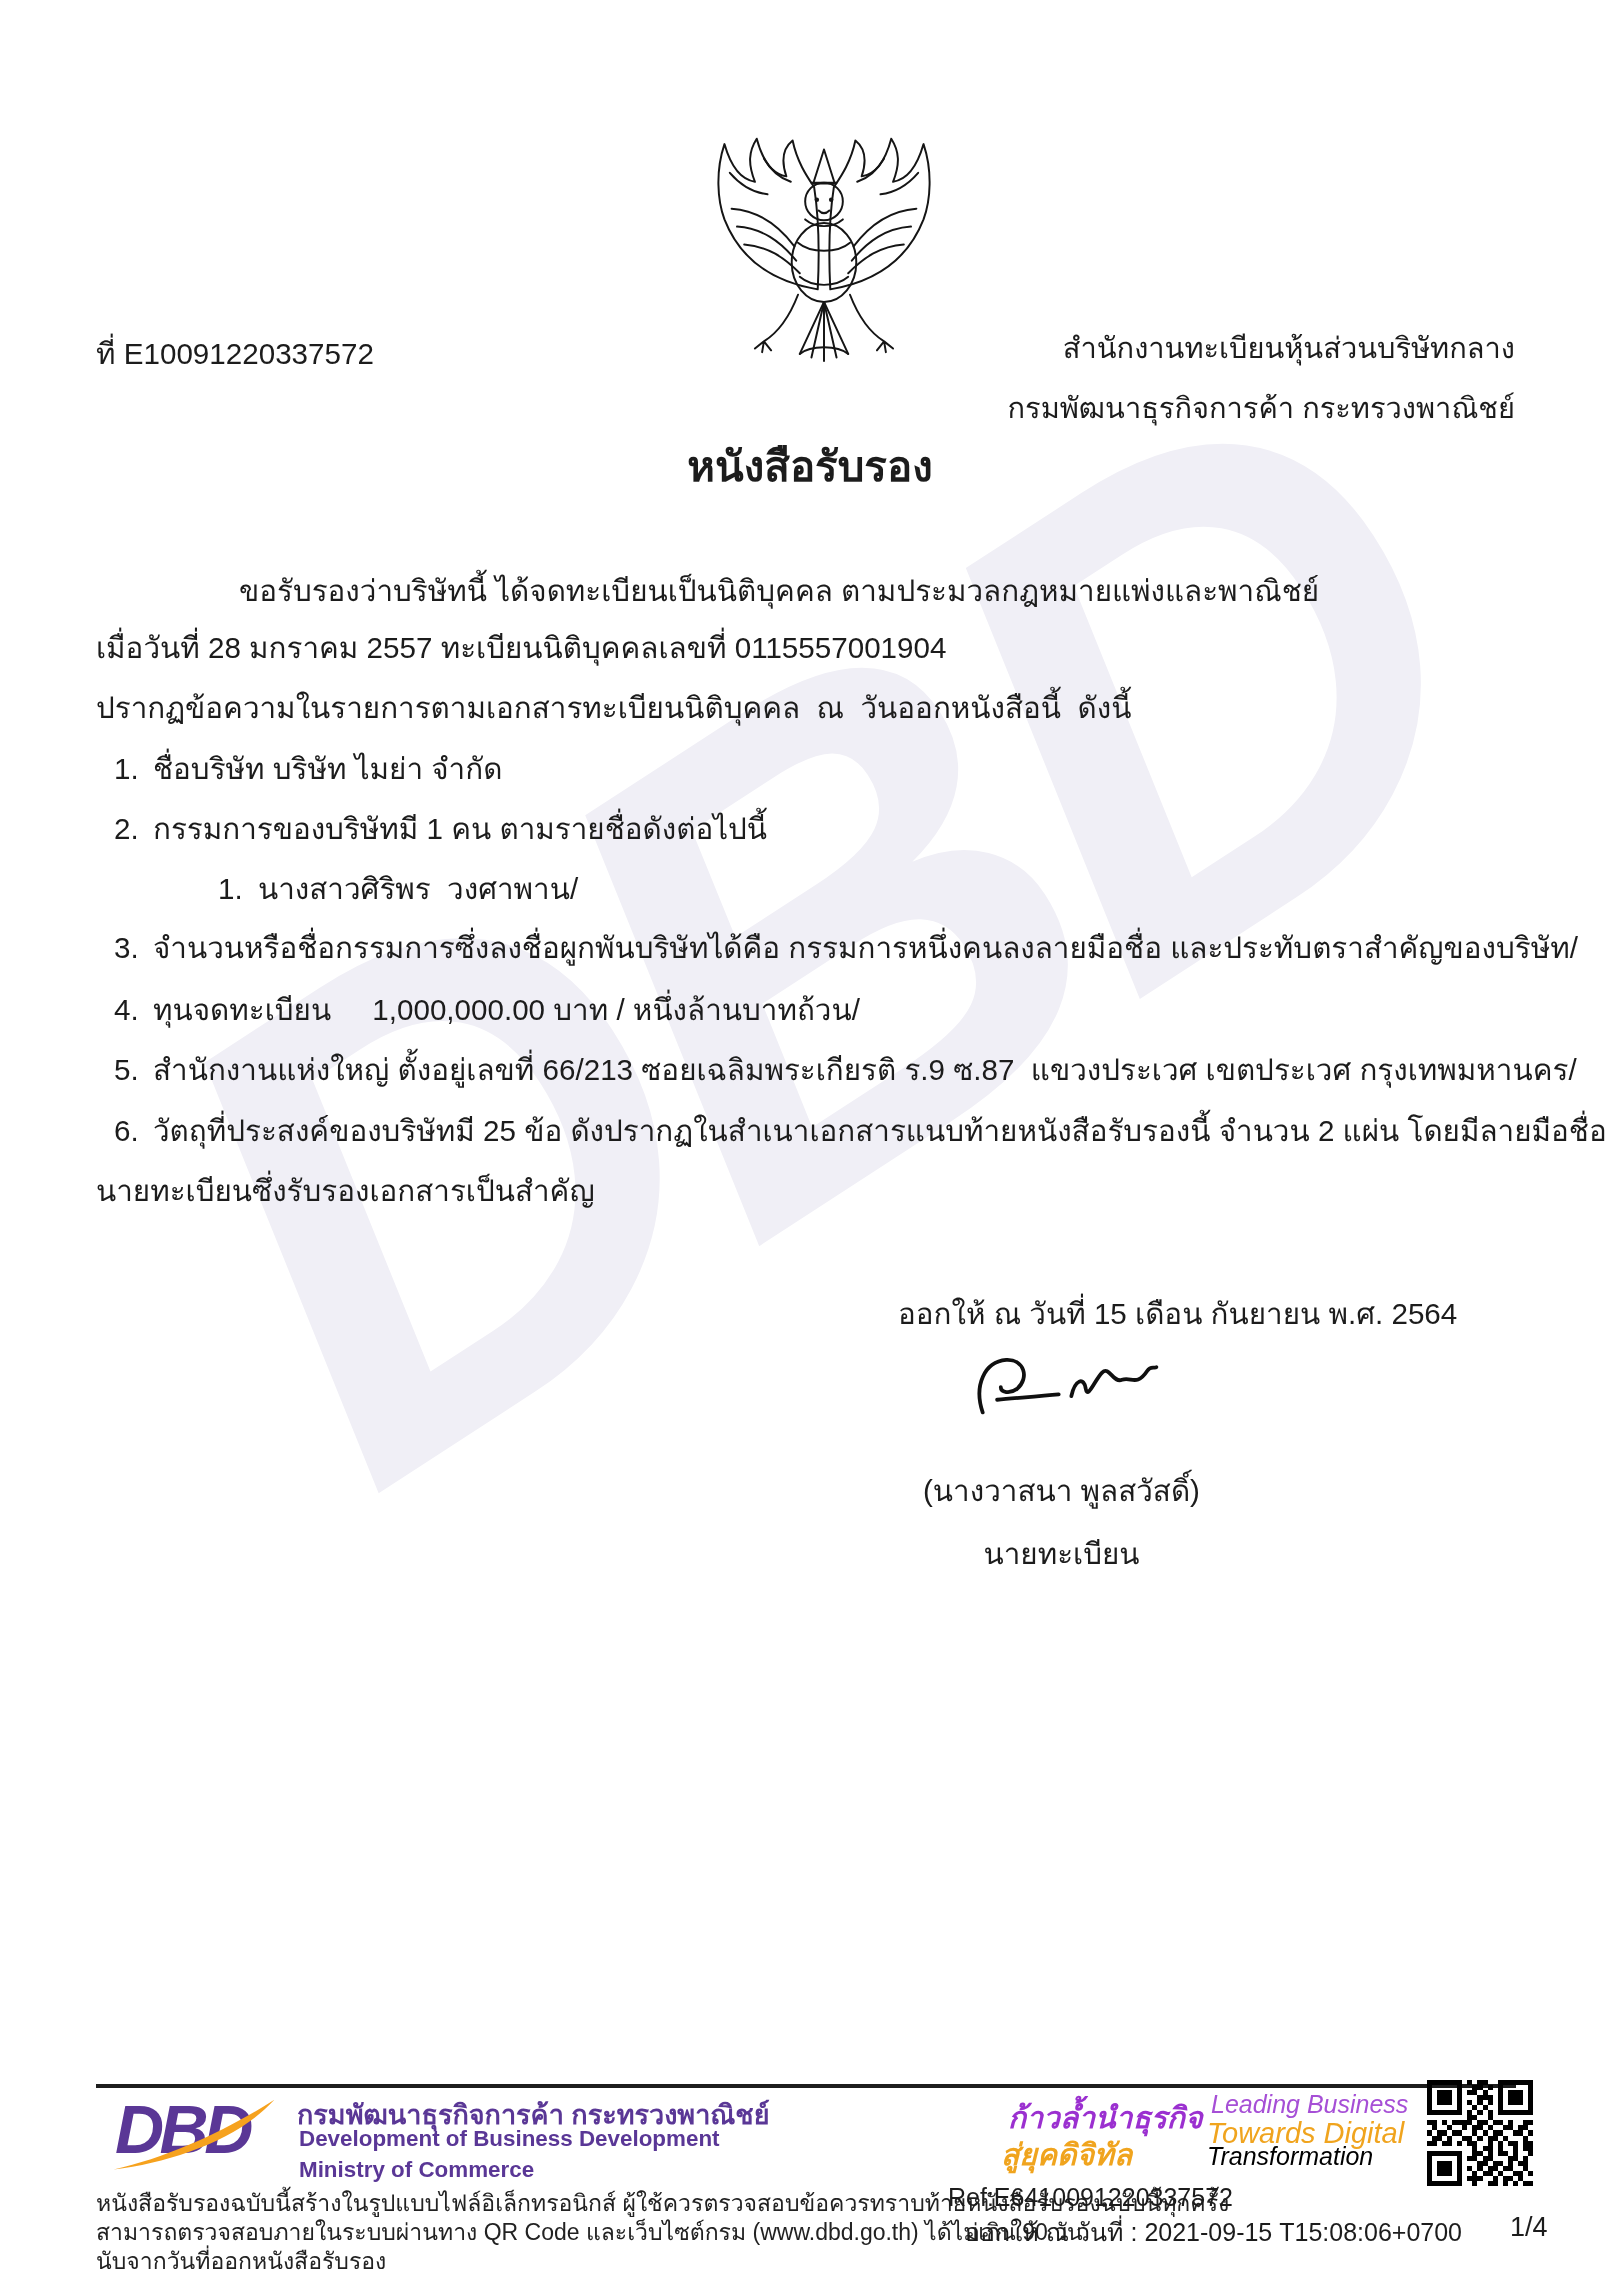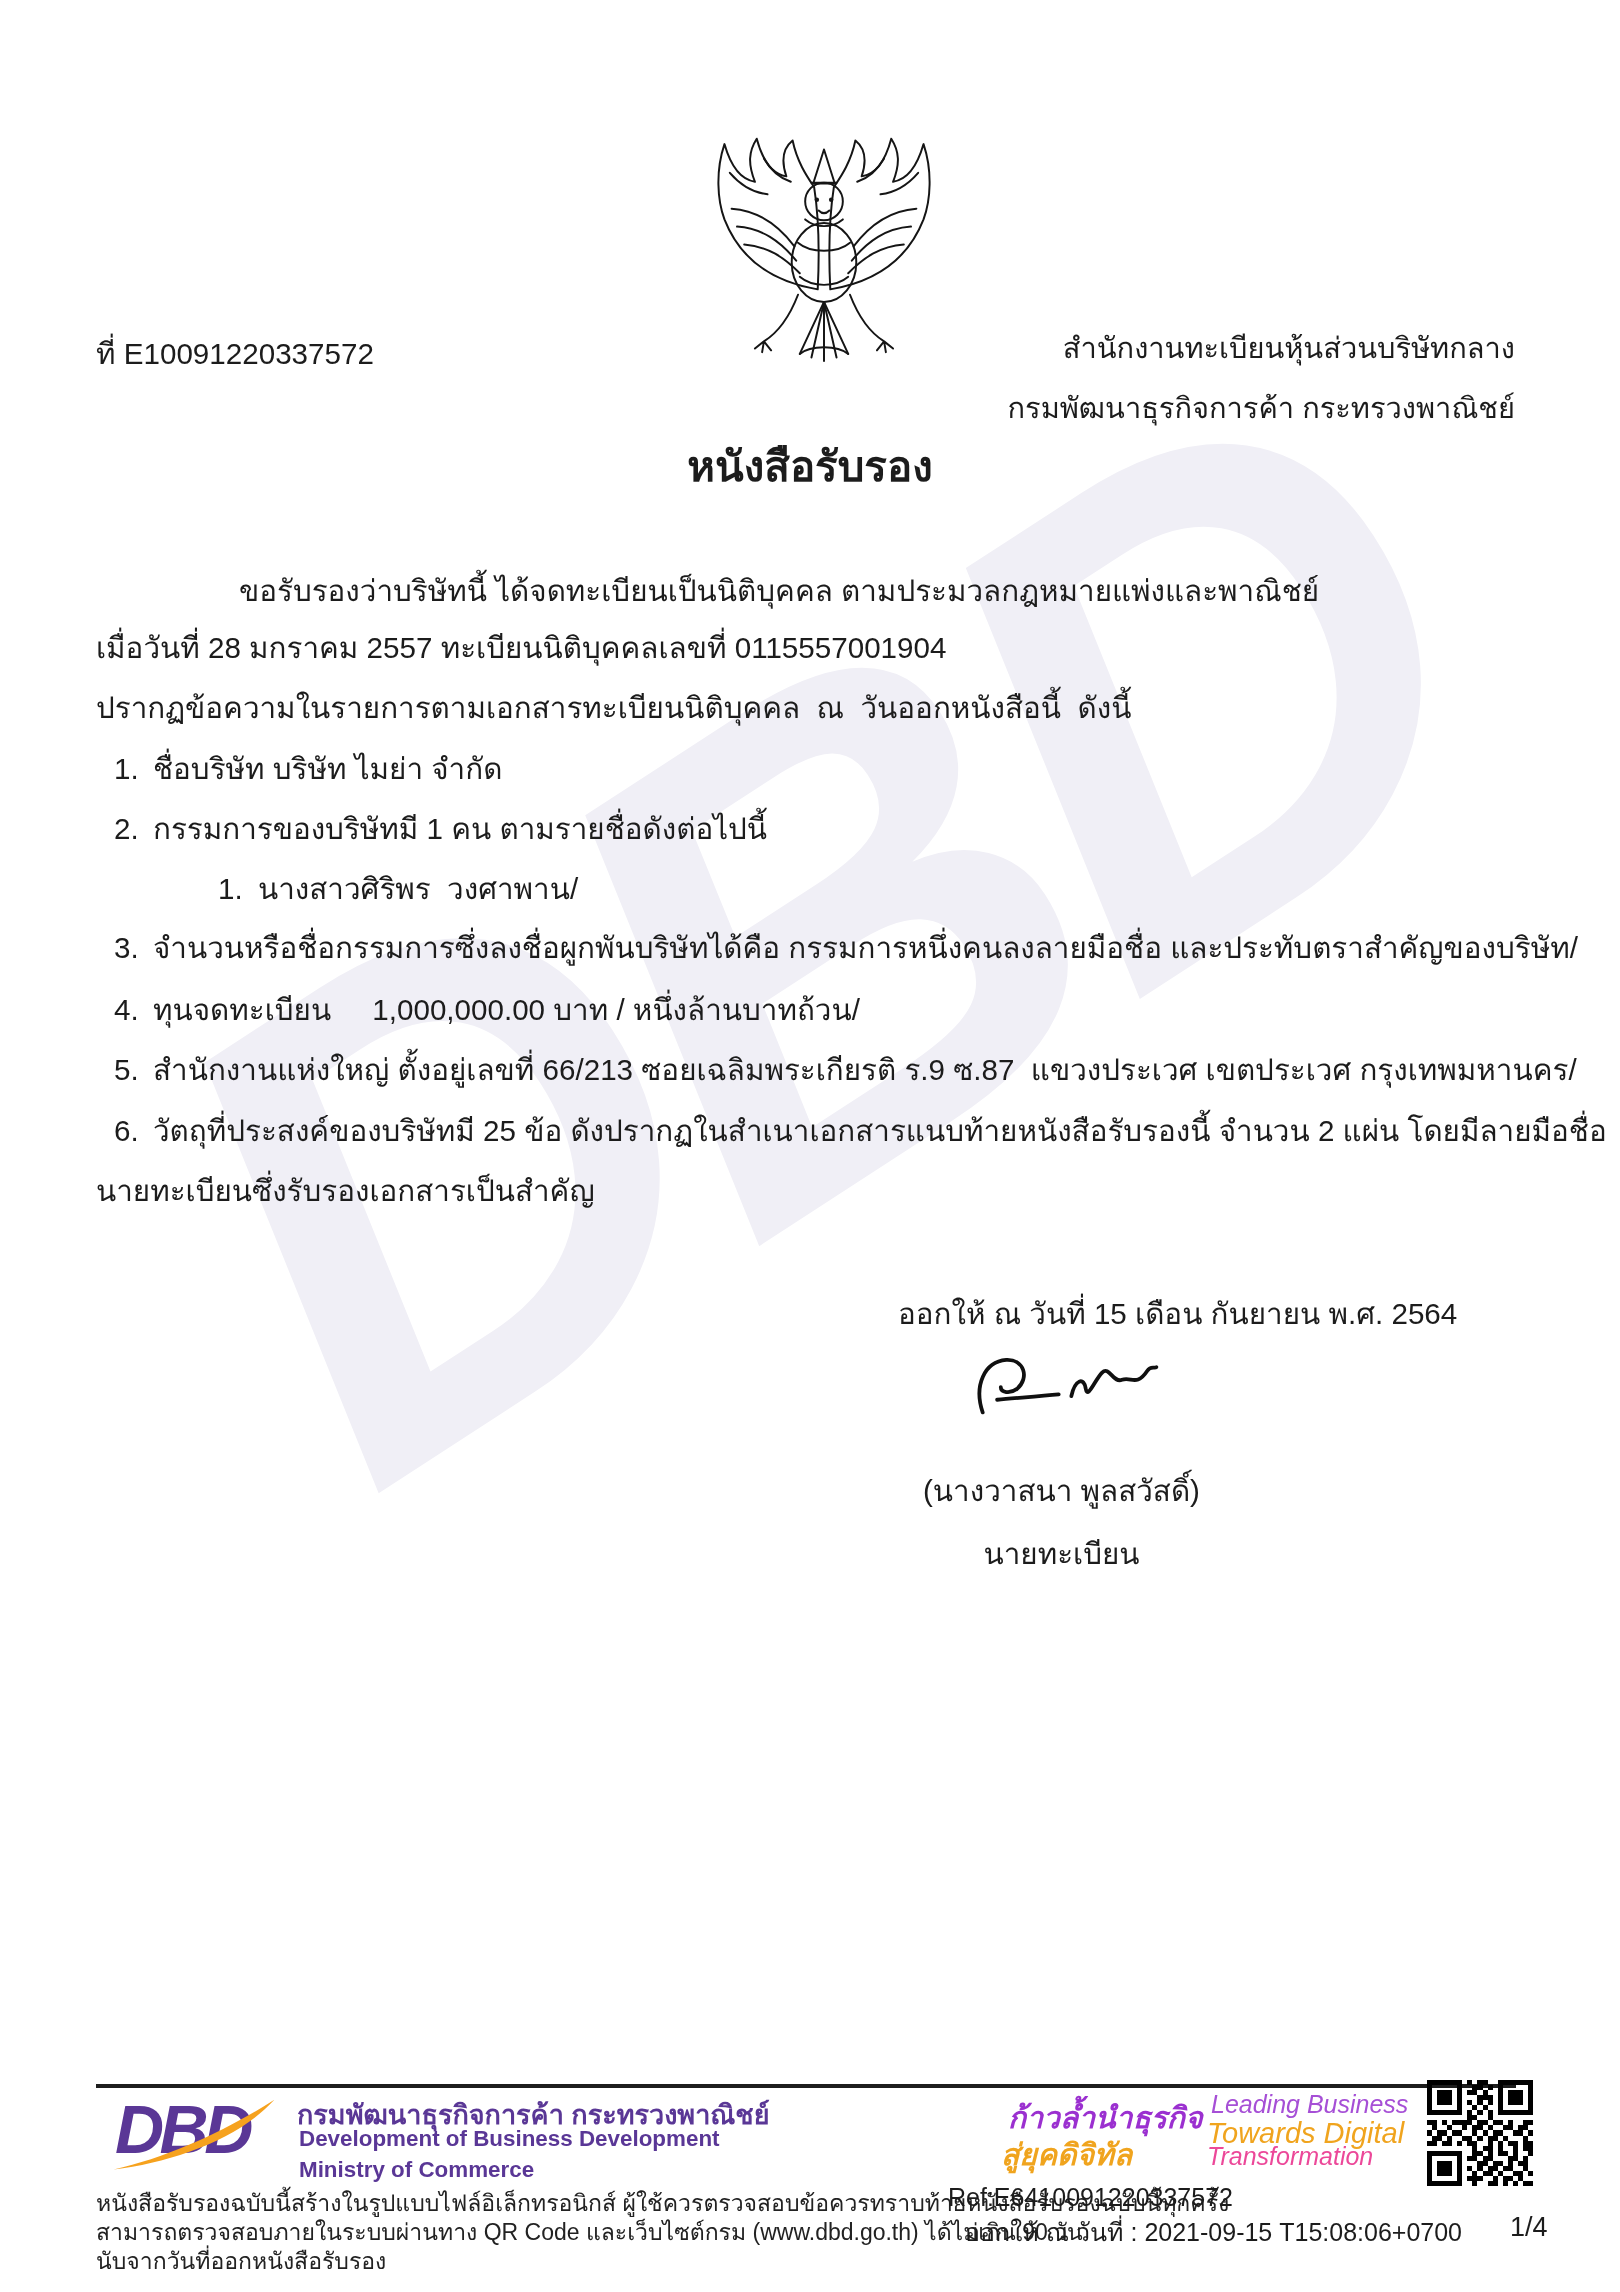--- a/index.html
+++ b/index.html
@@ -28,21 +28,21 @@
   .logo .dbd-text{font-size:68px;font-weight:900;font-style:italic;color:#5a3796;
                   letter-spacing:-4.5px;line-height:72px;}
   .logo svg{position:absolute;left:-7.2px;top:5.4px;}
   .dept1{left:297px;top:2093px;font-size:27px;font-weight:bold;color:#5a3796;z-index:2;}
   .dept2{left:299px;top:2126px;font-size:22.4px;font-weight:bold;color:#5a3796;z-index:2;}
   .dept3{left:299px;top:2148px;font-size:22.4px;font-weight:bold;color:#5a3796;z-index:2;margin-top:9px;}
   .tagth1{left:1001px;top:2094px;font-size:30px;font-weight:bold;font-style:italic;color:#9b30d0;z-index:2;margin-left:7px;}
   .tagth2{left:1001px;top:2131px;font-size:30px;font-weight:bold;font-style:italic;color:#f0a41e;z-index:2;}
   .tagen1{left:1211px;top:2090px;font-size:25px;font-style:italic;color:#a64fd6;z-index:2;}
   .tagen2{left:1207px;top:2117px;font-size:29px;font-style:italic;color:#f0a41e;z-index:2;}
-  .tagen3{left:1207px;top:2142px;font-size:25px;font-style:italic;color:#ec4899;z-index:2;}
+  .tagen3{left:1207px;top:2142px;font-size:25px;font-style:italic;color:#000000;z-index:2;}
   .qr{left:1427px;top:2080px;width:106px;height:106px;z-index:2;}
   .note{left:96px;font-size:23px;color:#222;z-index:2;white-space:pre-wrap;}
   .ref{left:948px;top:2183px;font-size:25px;z-index:2;}
   .stamp{left:965px;top:2212px;font-size:25px;z-index:2;}
   .pageno{left:1510px;top:2212px;font-size:27px;z-index:2;}
 </style>
 </head>
 <body>
 
 <div class="page">

